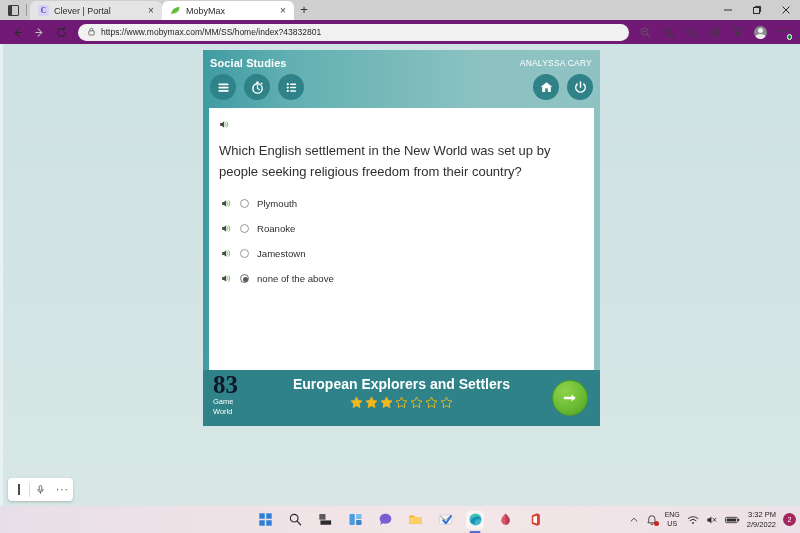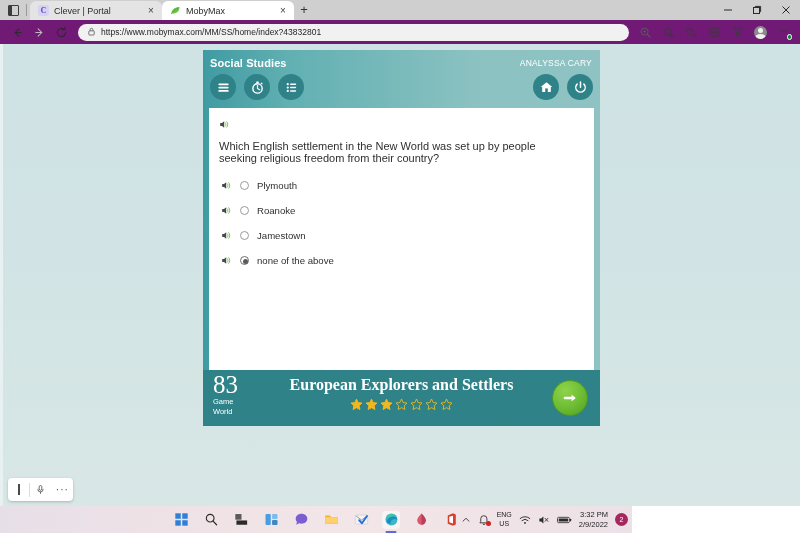--- a/index.html
+++ b/index.html
@@ -111,21 +111,21 @@
     display: flex; align-items: center; justify-content: center;
   }
 
   
   .card {
     margin: 0 6px; flex: 1; background: #ffffff; position: relative;
     padding: 8px 10px 0 10px; overflow: hidden;
   }
   .speaker-top { margin-bottom: 6px; }
   .question-text {
-    font-size: 11px; color: #2f2f2f; line-height: 12px; max-width: 355px;
+    font-size: 13px; color: #2f2f2f; line-height: 21px; max-width: 355px;
     margin-bottom: 9px;
   }
   .options { display: flex; flex-direction: column; gap: 0px; }
   .option {
     display: flex; align-items: center; gap: 8px; height: 25px;
     padding-left: 2px;
   }
   .radio {
     width: 9px; height: 9px; border-radius: 50%; border: 1px solid #9a9a9a;
     background: #fff; flex: 0 0 9px; position: relative;
@@ -136,27 +136,27 @@
     border-radius: 50%; background: #5a5a5a;
   }
   .option-label { font-size: 9.6px; color: #2f2f2f; }
 
   
   .app-footer {
     height: 56px; flex: 0 0 56px; background: #2e8288; position: relative;
   }
   .score-block { position: absolute; left: 10px; top: 3px; }
   .score-num {
-    font-family: "Liberation Serif", serif; font-size: 25px; font-weight: normal;
-    color: #ffffff; line-height: 24px;
+    font-family: "Liberation Serif", serif; font-size: 25px; font-weight: bold;
+    color: #0f172a; line-height: 24px;
   }
   .score-lbl { font-size: 7.5px; color: #ffffff; line-height: 10px; }
   .topic-block { position: absolute; left: 0; right: 0; top: 6px; text-align: center; }
   .topic-title {
-    font-family: Liberation Serif, serif; font-size: 16px; font-weight: bold;
+    font-family: Liberation Sans, sans-serif; font-size: 14px; font-weight: bold;
     color: #ffffff; margin-bottom: 3px;
   }
   .stars { display: flex; justify-content: center; gap: 2px; }
   .star { width: 13px; height: 13px; }
   .next-btn {
     position: absolute; right: 12px; top: 10px; width: 36px; height: 36px;
     border-radius: 50%;
     background: radial-gradient(circle at 35% 28%, #8ed34a 0%, #6ebd34 52%, #4f9e22 100%);
     border: 1px solid #4d9a22;
     display: flex; align-items: center; justify-content: center;
@@ -167,21 +167,21 @@
     position: absolute; left: 8px; top: 434px; width: 65px; height: 23px;
     background: #ffffff; border-radius: 4px; display: flex; align-items: center;
     box-shadow: 0 1px 3px rgba(0,0,0,.22);
   }
   .fb-cell { flex: 1; display: flex; align-items: center; justify-content: center; height: 100%; }
   .fb-sep { width: 1px; height: 14px; background: #dcdcdc; }
   .fb-caret { width: 2px; height: 11px; background: #4a4a4a; }
 
   
   .taskbar {
-    position: absolute; left: 0; top: 506px; width: 632px; height: 27px;
+    position: absolute; left: 0; top: 506px; width: 800px; height: 27px;
     background: linear-gradient(90deg,#e7dfe8 0%, #efe2e6 28%, #f3e6e8 55%, #ece1e6 100%);
     display: flex; align-items: center; justify-content: center;
   }
   .tb-center { display: flex; align-items: center; gap: 12px; }
   .tb-item { width: 18px; height: 18px; display: flex; align-items: center; justify-content: center; position: relative; }
   .tb-item.active::after {
     content: ""; position: absolute; left: 50%; transform: translateX(-50%);
     bottom: -4px; width: 11px; height: 2px; border-radius: 1px; background: #5a6bd8;
   }
   .tb-item.active { background: rgba(255,255,255,.55); border-radius: 4px; }

